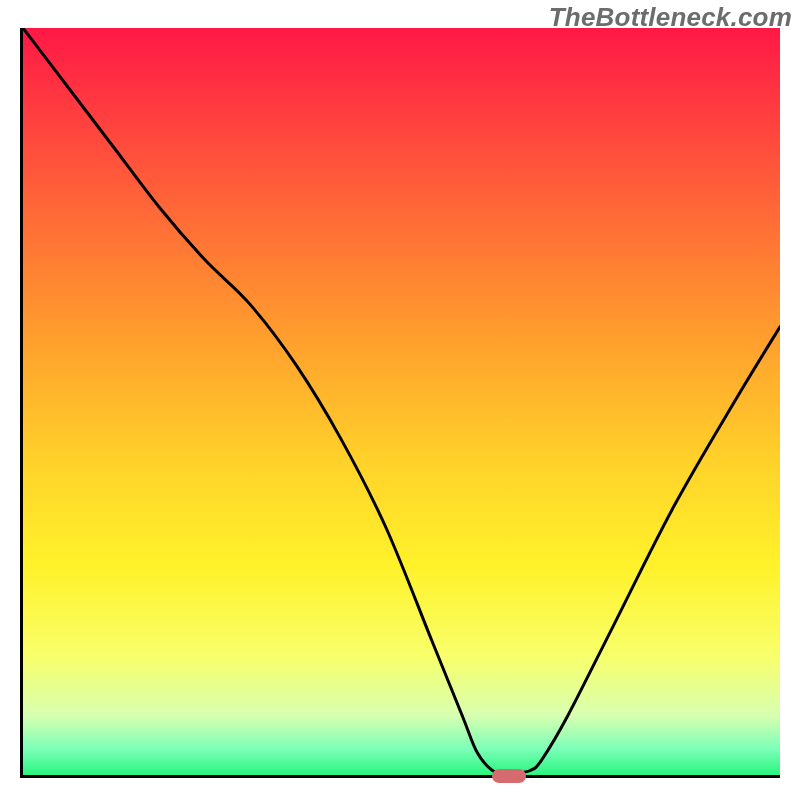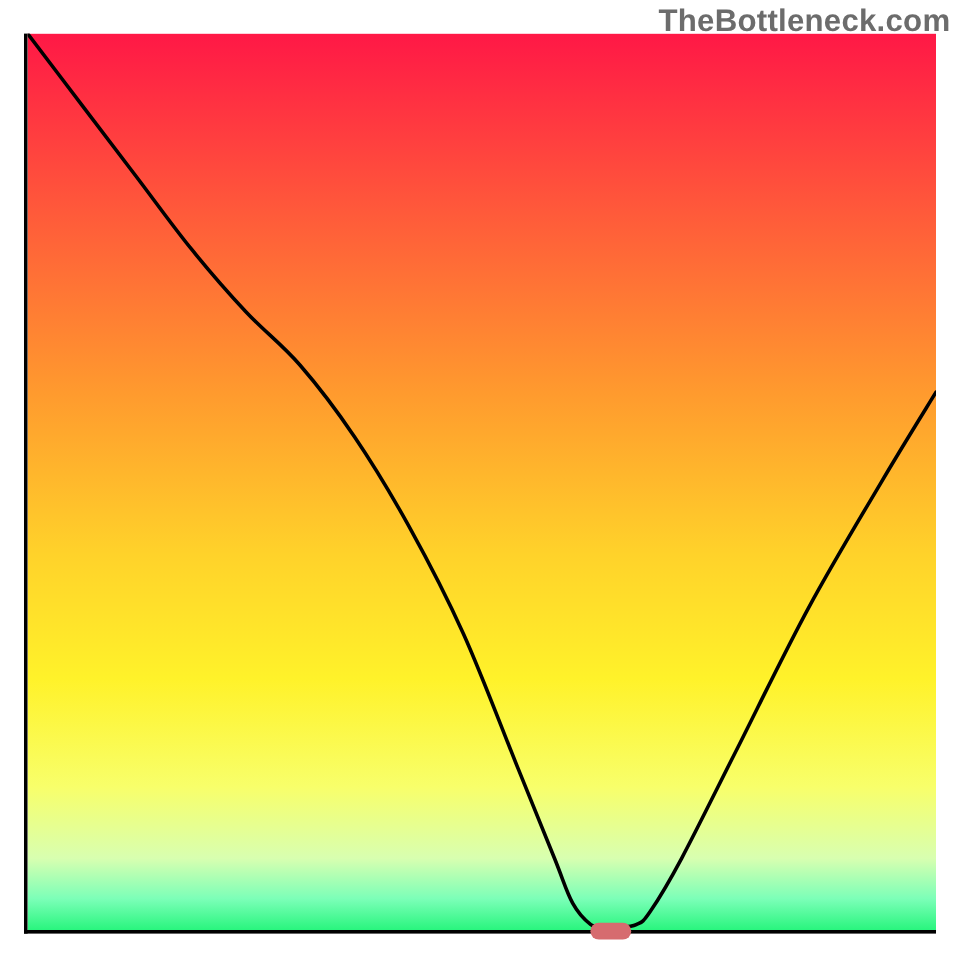--- a/index.html
+++ b/index.html
@@ -8,20 +8,21 @@
     width: 800px;
     height: 800px;
     overflow: hidden;
     background: #fff;
     font-family: Arial, Helvetica, sans-serif;
   }
   .frame {
     position: relative;
     width: 800px;
     height: 611px;
+    font-style: italic;
   }
   .watermark {
     position: absolute;
     top: 2px;
     right: 8px;
     font-size: 26px;
     font-weight: 600;
     color: #6c6c6c;
     letter-spacing: 0.2px;
     z-index: 10;

